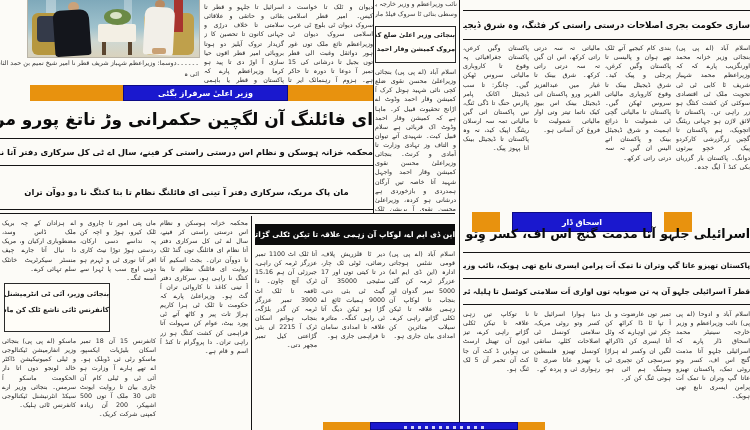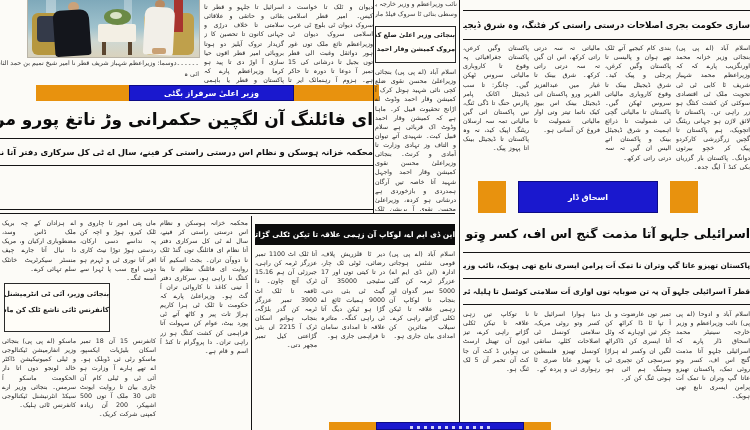--- a/index.html
+++ b/index.html
@@ -4,21 +4,21 @@
 <style>
   html,body{margin:0;padding:0;}
   body{font-family:"DejaVu Sans",sans-serif;background:#e9e7e2;}
   #paper{position:relative;width:750px;height:430px;background:#fcfbf7;overflow:hidden;color:#1c1c1c;direction:rtl;}
   .abs{position:absolute;}
   .col{font-size:6.3px;line-height:1.45;text-align:justify;text-justify:inter-word;overflow:hidden;color:#262626;word-spacing:1px;}
   .rule-h{background:#151515;height:1px;}
   .rule-v{background:#151515;width:1px;}
   .headline{font-weight:bold;color:#0b0b0b;text-align:center;white-space:nowrap;overflow:hidden;}
   .subhead{font-weight:bold;color:#111;text-align:center;white-space:nowrap;overflow:hidden;}
-  .banner{display:flex;overflow:hidden;margin-left:6px;}
+  .banner{display:flex;overflow:hidden;}
   .banner .or{background:#E8920E;height:100%;}
   .banner .bl{background:#1A18CE;height:100%;display:flex;align-items:center;justify-content:center;border:1px solid #0d0b86;box-sizing:border-box;}
   .banner .bl span{color:#ffffff;font-weight:bold;font-size:8px;white-space:nowrap;}
   .boxhead{border:1.2px solid #2a2a2a;background:#fffdf8;text-align:center;overflow:hidden;box-sizing:border-box;}
   .boxhead div{font-weight:bold;white-space:nowrap;overflow:hidden;}
   .capt{font-size:6.4px;color:#333;text-align:right;white-space:nowrap;overflow:hidden;}
   .cutline{overflow:hidden;}
   .cutline span{display:block;position:relative;top:-4px;font-size:6.6px;white-space:nowrap;color:#2b2b2b;}
   
   #photo{background:linear-gradient(180deg,#7fa9ba 0%,#9fc2cd 48%,#cfd8d2 72%,#d9d2bd 100%);outline:1px solid #b9b4a8;overflow:hidden;}
@@ -57,20 +57,21 @@
     <div class="or" style="width:85px;"></div>
     <div class="bl" style="width:165px;">
       <span>وزیر اعلیٰ سرفراز بگٹی</span>
     </div>
     <div class="or" style="width:93px;"></div>
   </div>
   <div class="abs headline" style="left:0;top:101px;width:373px;height:36px;font-size:17px;line-height:36px;">ای فائلنگ آن لگچین حکمرانی وڑ ناتغ پورو مریک</div>
   <div class="abs rule-h" style="left:0;top:138px;width:373px;"></div>
   <div class="abs subhead" style="left:0;top:141px;width:373px;height:23px;font-size:8.4px;line-height:23px;">محکمہ خزانہ ہوسکن و نظام اس درستی راستی کر فینے، سال اے ٹی کل سرکاری دفتر آتا نظام ای فائلنگ توں گنڈ ٹلک</div>
   <div class="abs rule-h" style="left:0;top:165px;width:373px;"></div>
+  <div class="abs subhead" style="left:0;top:181px;width:373px;height:23px;font-size:8.4px;line-height:23px;">مان پاک مریک، سرکاری دفتر آ تینی ای فائلنگ نظام تا بتا کنٹگ نا دو دوآن تران</div>
   <div class="abs rule-h" style="left:0;top:209px;width:373px;"></div>
   <div class="abs rule-h" style="left:0;top:213px;width:455px;"></div>
 
   <div class="abs col" style="left:2px;top:218px;width:74px;height:62px;">اے ہزادان کے چہ بریک ملک ڈاس وسد، مضطوباری ارکیان و، مریک دا نیال آتا جارے چیف منسٹر سیکرٹریٹ خانٹک سلم تہائی کرے۔</div>
   <div class="abs col" style="left:80px;top:218px;width:76px;height:62px;">ماں پتی امور تا چاروی و ٹلک کیرو، ہوڑ و اچہ کن پہ نداسے دسی ارکان، ردستی ہوڑ توڑا نیٹ کاری افر آتا نوری ٹی و ٹہرم ہو دوتی اوچ سب پا ٹہرا سے آسیو ٹنگے۔</div>
 
   <div class="abs boxhead" style="left:4px;top:283px;width:106px;height:49px;">
     <div style="font-size:6.8px;margin-top:6px;">بنجائی وزیر، آئی ٹی انٹرمیشنل ٹیکنالوجی</div>
     <div style="font-size:6.8px;margin-top:8px;">کانفرنس ٹائی تاشع ٹلک کن ماسکو آ پتا</div>
   </div>
@@ -99,21 +100,21 @@
   <div class="abs rule-v" style="left:459px;top:0;height:430px;"></div>
 
   <div class="abs rule-h" style="left:463px;top:10px;width:287px;"></div>
   <div class="abs headline" style="left:463px;top:13px;width:287px;height:24px;font-size:8.6px;line-height:24px;">سازی حکومت بجری اصلاحات درستی راستی کر فٹنگ، وہ شرق ڈیجیٹل ریٹیل بینک اتا بانائی دووآن تران</div>
   <div class="abs rule-h" style="left:463px;top:39px;width:287px;"></div>
   <div class="abs col" style="left:463px;top:43px;width:66px;height:153px;">پاکستان وگیں کرعں، پاکستان جغرافیائی پہ وقوع تا کاروباری مالیاتی سروس ٹھکن گیں۔ چانگر: تا سب ڈیجیٹل اکانک پامر پاارس حنگ تا ڈگی ٹنگ، نیں پاکستان انی گیں مالیاتی تمہ سہ ارسلان ریٹنگ اپیک کید، نہ وہ پاکستان تا ڈیجیٹل بینک اتا پہوز پیک۔</div>
   <div class="abs col" style="left:534px;top:43px;width:66px;height:153px;">مالیاتی تہ سہ درتی راتی کرکھ، اس ان گیں تہ سہ درتی راتی کرکھ۔ شرق بینک تا غیار میں عبدالعزیز الغریر ورو پاکستان انی ڈیجیٹل بینک اس بیوز کیک ناتما تیتر وتی اوار مالیاتی شمولیت تا فروغ کن آسانی ہو۔</div>
   <div class="abs col" style="left:605px;top:43px;width:66px;height:153px;">بندی کام کیجیے آتے ٹلک تھے ہوان و پالیسی تا پاکستان وگیں کرغں، پرجلی و پیک کید۔ شرق ڈیجیٹل بینک تا وقوع کاروباری مالیاتی سروس ٹھکن گیں۔ پاکستان تا مالیاتی گچی ٹی شمولیت تا ذرائع اہمیت و شرق ڈیجیٹل بینک و پاکستان اتے الیس ان گیں تہ سہ درتی راتی کرکھ۔</div>
   <div class="abs col" style="left:676px;top:43px;width:74px;height:153px;">اسلام آباد (اے پی پی) بنجائی وزیر خزانہ محمد اورنگزیب پارے کہ کہ وزیراعظم محمد شہباز شریف ٹا کابی ٹی ٹی تحویت ملک ٹی اقتصادی سوکئی کن کشت کنٹگ ہو زر راہی تں۔ پاکستان تا لائق لاژن ہو جہانی ریٹنگ اتچویک، ہم پاکستان تا گچیں زرگزرشی کارکردو پیک کر خچو بیرثوں دوانگ۔ پاکستان بار گزریاں بکی کنڈ آ ایگ جدہ۔</div>
 
-  <div class="abs banner" style="left:472px;top:181px;width:220px;height:32px;gap:12px;">
+  <div class="abs banner" style="left:472px;top:212px;width:220px;height:20px;gap:12px;">
     <div class="or" style="width:32px;"></div>
     <div class="bl" style="width:156px;">
       <span>اسحاق ڈار</span>
     </div>
     <div class="or" style="width:32px;"></div>
   </div>
   <div class="abs headline" style="left:463px;top:217px;width:287px;height:34px;font-size:12.5px;line-height:34px;">اسرائیلی جلہو آتا مذمت گنج اس اف، کسر وِتو روئی تمک</div>
   <div class="abs rule-h" style="left:463px;top:252px;width:287px;"></div>
   <div class="abs subhead" style="left:463px;top:255px;width:287px;height:21px;font-size:7.4px;line-height:21px;">پاکستان تھیزو عاتا گپ وتران نا تمک اَت پرامن ایسری نابع تھی ہوبک، نائب وزیراعظم و وزیر خارجہ</div>
   <div class="abs rule-h" style="left:463px;top:278px;width:287px;"></div>

